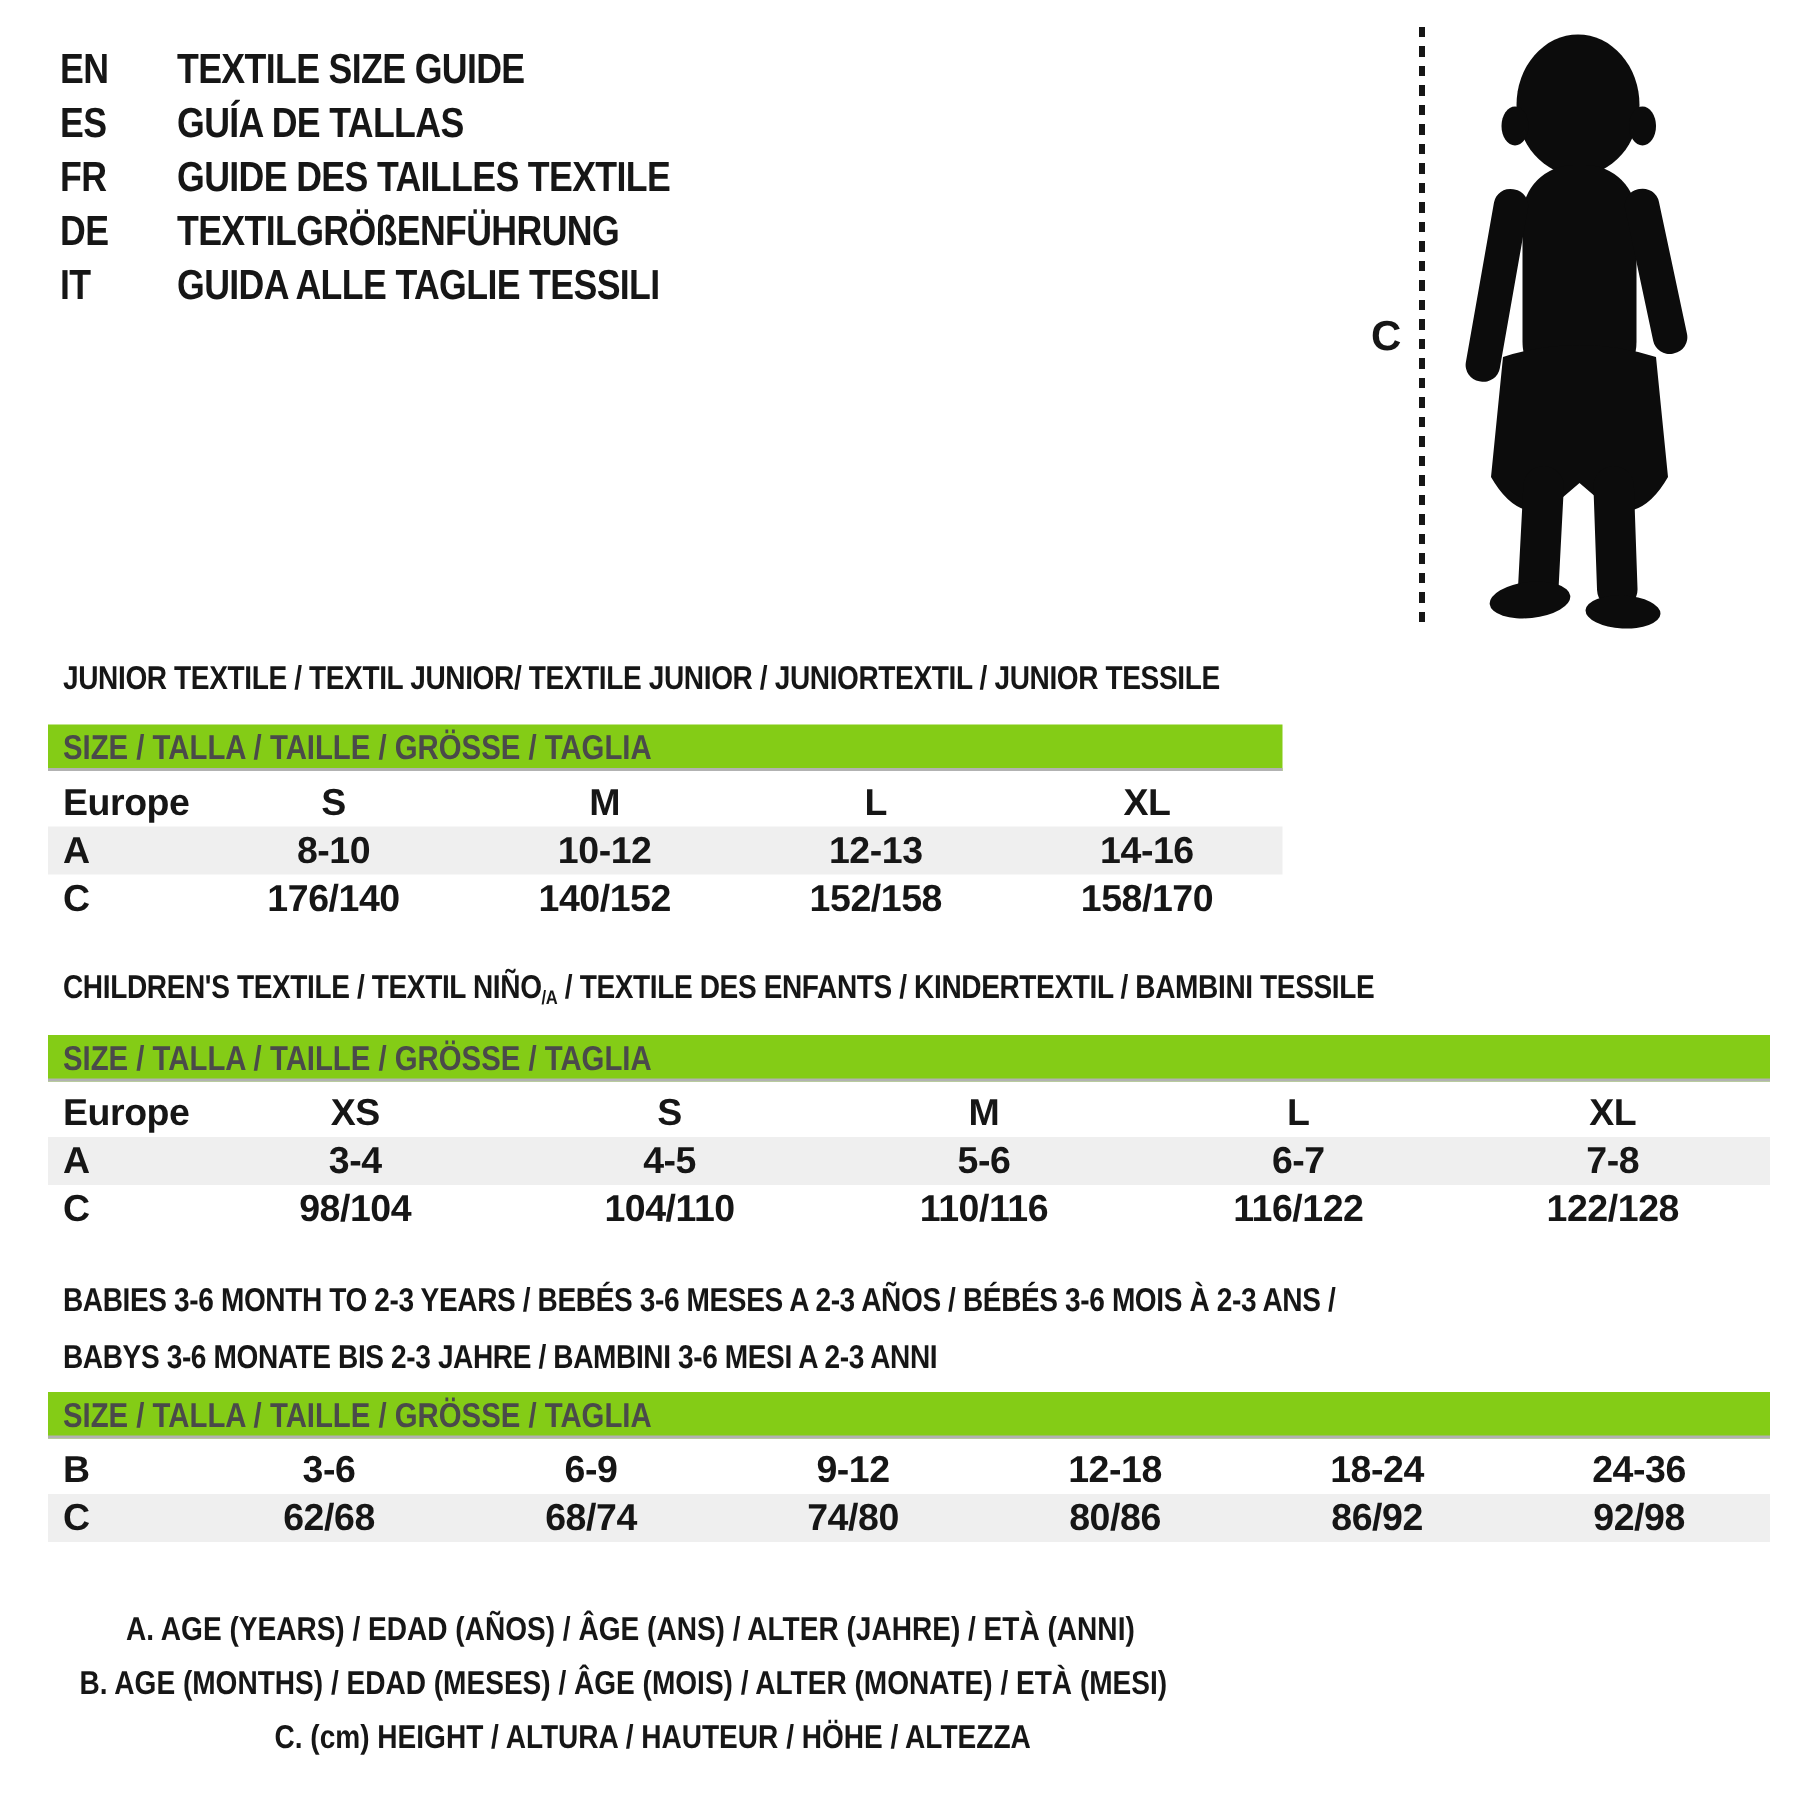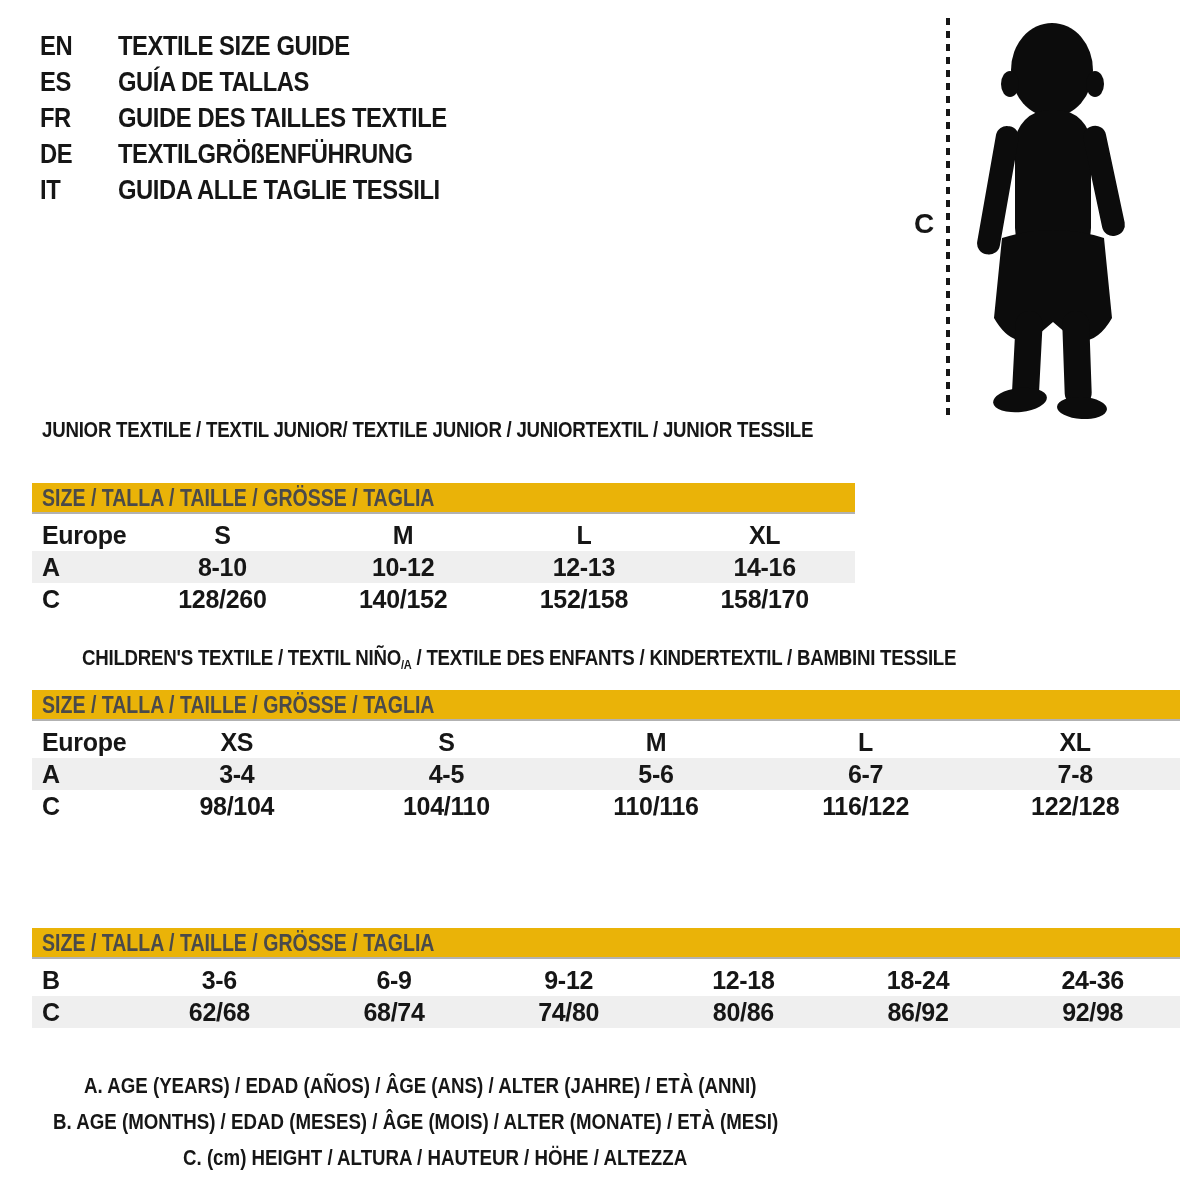--- a/index.html
+++ b/index.html
@@ -23,21 +23,21 @@
   }
   .baby-figure { position:absolute; left:960px; top:16px; width:182px; height:404px; }
 
   
   .sec-heading { position:absolute; left:42px; font-size:22px; font-weight:bold; line-height:28px; letter-spacing:-0.3px; white-space:nowrap; }
   .sub { font-size:13px; vertical-align:-4px; }
 
   
   .stable { position:absolute; left:32px; }
   .tbl-header {
-    height:31px; line-height:31px; background:#eab308; border-bottom:2px solid #b2b2b2;
+    height:31px; line-height:31px; background:#84cc16; border-bottom:2px solid #b2b2b2;
     padding-left:10px; margin-bottom:5px; color:#4a4a4a; font-size:23px; font-weight:bold;
   }
   .trow { display:flex; height:32px; align-items:center; font-size:25px; font-weight:bold; letter-spacing:-0.3px; }
   .trow.striped { background:#efefef; }
   .tlabel { width:100px; padding-left:10px; }
   .tcell { flex:1; text-align:center; }
 
   
   .footnotes { position:absolute; left:53px; top:1068px;text-align:center; }
   .fn-line { height:36px; line-height:36px; font-size:22px; font-weight:bold; }
@@ -81,49 +81,49 @@
       <rect x="36" y="110" width="23" height="130" rx="11" transform="rotate(10 47 120)"></rect>
       <rect x="123" y="110" width="23" height="112" rx="11" transform="rotate(-12 134 120)"></rect>
       <path d="M42 222 Q93 206 144 222 L152 302 Q136 330 114 324 L93 306 L72 324 Q50 330 34 302 Z"></path>
       <rect x="56" y="295" width="27" height="92" rx="13" transform="rotate(3 69 300)"></rect>
       <rect x="102" y="295" width="27" height="95" rx="13" transform="rotate(-2 115 300)"></rect>
       <ellipse cx="60" cy="384" rx="27" ry="12" transform="rotate(-6 60 384)"></ellipse>
       <ellipse cx="122" cy="392" rx="25" ry="11" transform="rotate(3 122 392)"></ellipse>
     </g>
   </svg>
 
-  <div class="sec-heading" style="top:416px;">
+  <div class="sec-heading" style="top:438px;">
     <span class="cond">JUNIOR TEXTILE / TEXTIL JUNIOR/ TEXTILE JUNIOR / JUNIORTEXTIL / JUNIOR TESSILE</span>
   </div>
   <div class="stable" style="top:483px; width:823px;">
     <div class="tbl-header"><span class="cond">SIZE / TALLA / TAILLE / GRÖSSE / TAGLIA</span></div>
     <div class="trow">
       <span class="tlabel">Europe</span>
       <span class="tcell">S</span>
       <span class="tcell">M</span>
       <span class="tcell">L</span>
       <span class="tcell">XL</span>
     </div>
     <div class="trow striped">
       <span class="tlabel">A</span>
       <span class="tcell">8-10</span>
       <span class="tcell">10-12</span>
       <span class="tcell">12-13</span>
       <span class="tcell">14-16</span>
     </div>
     <div class="trow">
       <span class="tlabel">C</span>
-      <span class="tcell">128/260</span>
+      <span class="tcell">176/140</span>
       <span class="tcell">140/152</span>
       <span class="tcell">152/158</span>
       <span class="tcell">158/170</span>
     </div>
   </div>
 
-  <div class="sec-heading" style="top:644px;margin-left:40px;">
+  <div class="sec-heading" style="top:644px;">
     <span class="cond"><span>CHILDREN'S TEXTILE / TEXTIL NIÑO</span><span class="sub">/A</span><span> / TEXTILE DES ENFANTS / KINDERTEXTIL / BAMBINI TESSILE</span></span>
   </div>
   <div class="stable" style="top:690px; width:1148px;">
     <div class="tbl-header"><span class="cond">SIZE / TALLA / TAILLE / GRÖSSE / TAGLIA</span></div>
     <div class="trow">
       <span class="tlabel">Europe</span>
       <span class="tcell">XS</span>
       <span class="tcell">S</span>
       <span class="tcell">M</span>
       <span class="tcell">L</span>
@@ -140,20 +140,24 @@
     <div class="trow">
       <span class="tlabel">C</span>
       <span class="tcell">98/104</span>
       <span class="tcell">104/110</span>
       <span class="tcell">110/116</span>
       <span class="tcell">116/122</span>
       <span class="tcell">122/128</span>
     </div>
   </div>
 
+  <div class="sec-heading" style="top:848px; line-height:38px;">
+    <span class="cond">BABIES 3-6 MONTH TO 2-3 YEARS / BEBÉS 3-6 MESES A 2-3 AÑOS / BÉBÉS 3-6 MOIS À 2-3 ANS /</span><br>
+    <span class="cond">BABYS 3-6 MONATE BIS 2-3 JAHRE / BAMBINI 3-6 MESI A 2-3 ANNI</span>
+  </div>
   <div class="stable" style="top:928px; width:1148px;">
     <div class="tbl-header"><span class="cond">SIZE / TALLA / TAILLE / GRÖSSE / TAGLIA</span></div>
     <div class="trow">
       <span class="tlabel">B</span>
       <span class="tcell">3-6</span>
       <span class="tcell">6-9</span>
       <span class="tcell">9-12</span>
       <span class="tcell">12-18</span>
       <span class="tcell">18-24</span>
       <span class="tcell">24-36</span>

